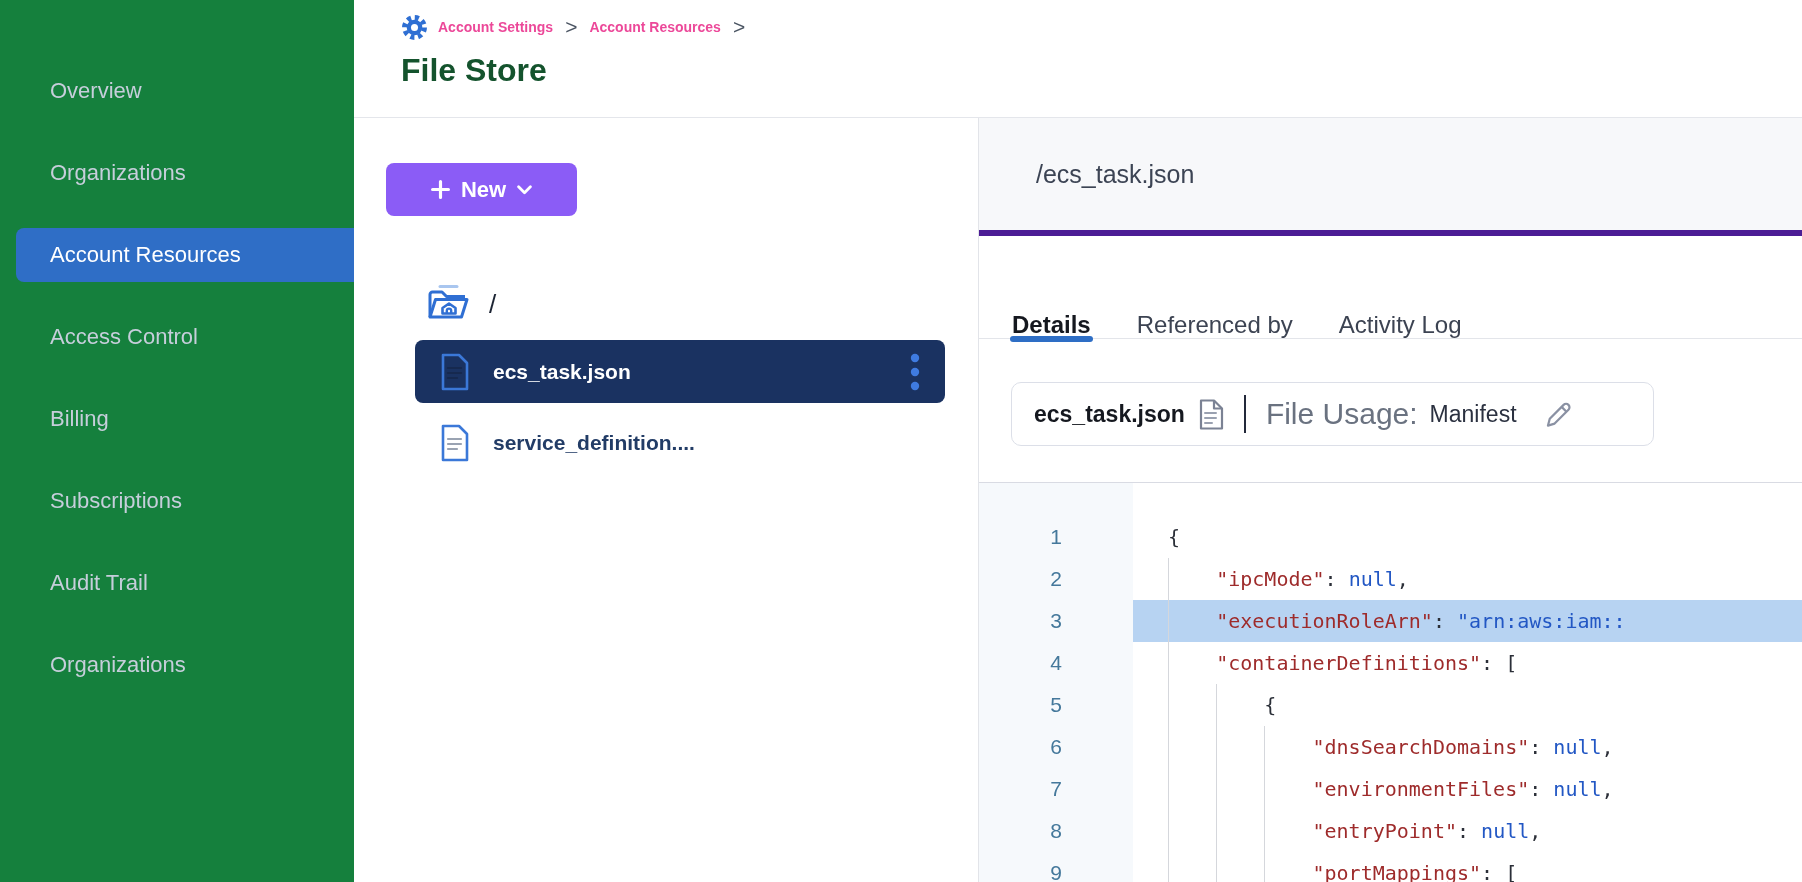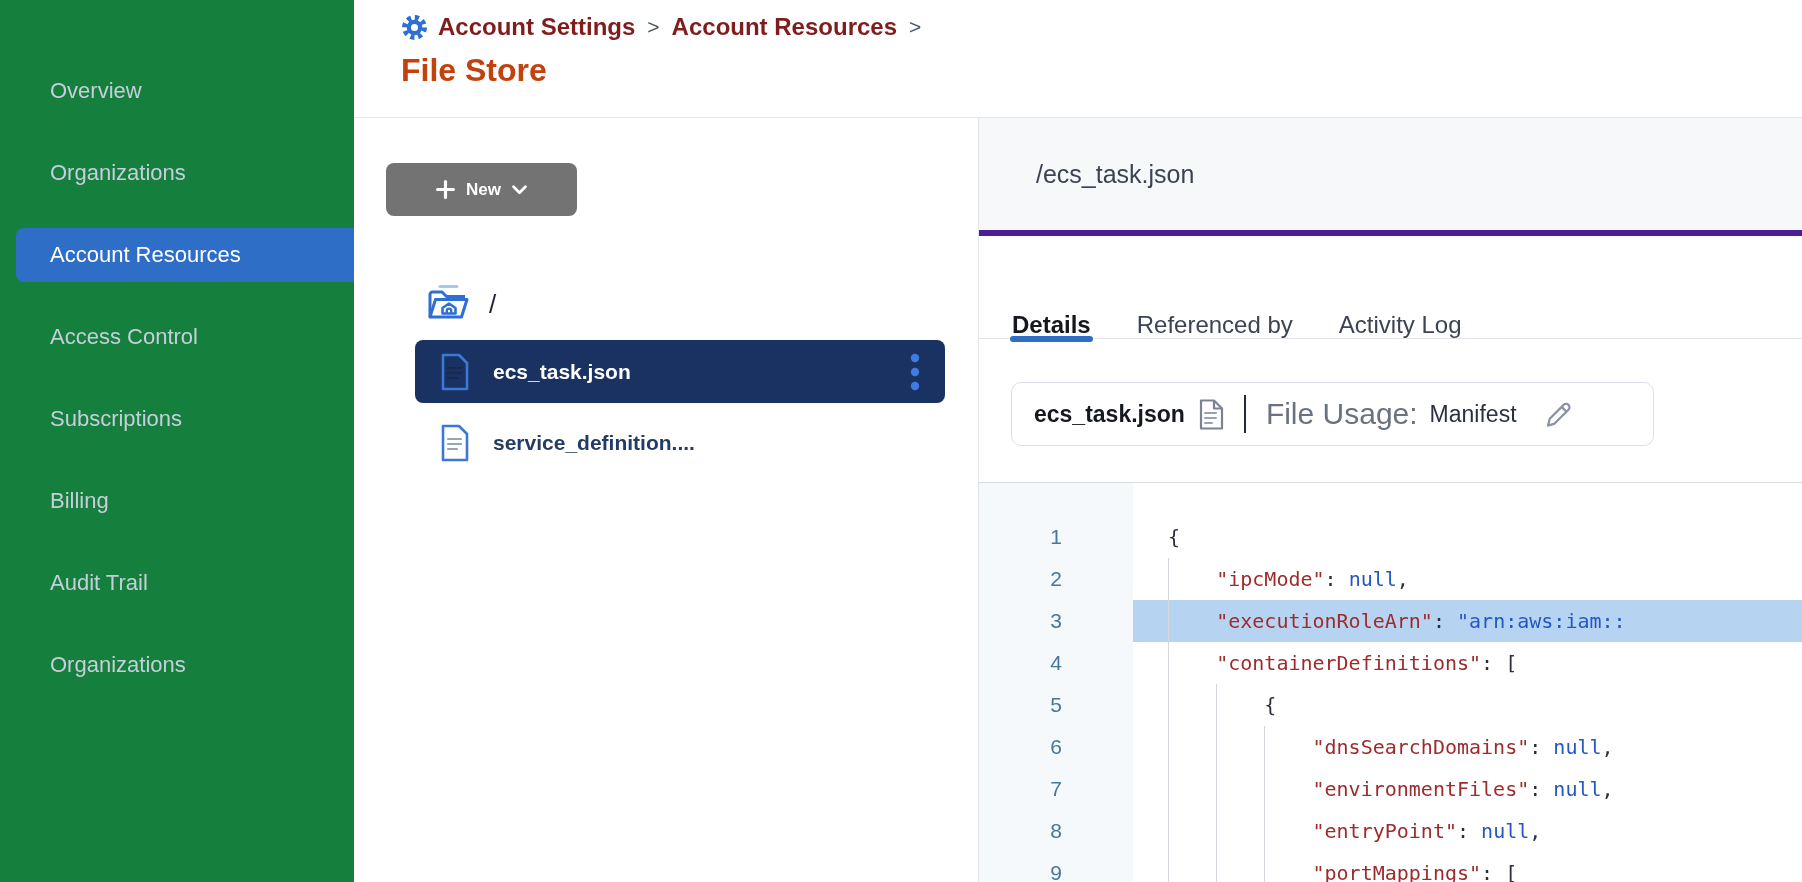--- a/index.html
+++ b/index.html
@@ -10,29 +10,29 @@
   
   .sidebar { position:absolute; left:0; top:0; width:396px; height:882px; background:#15803d; padding-top:64px; }
   .side-item { height:54px; margin:0 0 28px 16px; border-radius:8px; display:flex; align-items:center;
                padding-left:34px; font-size:22px; color:#c6cedb; cursor:pointer; }
   .side-item.active { background:#2f6ec6; color:#ffffff; }
 
   
   .header { position:absolute; left:354px; top:0; width:1448px; height:118px; background:#fff;
             border-bottom:1px solid #e4e6eb; padding-left:47px; }
   .breadcrumb { display:flex; align-items:center; gap:10px; margin-top:12px; height:30px; }
-  .crumb-link { color:#7f1d1d; font-size:24px; font-weight:600; cursor:pointer; }
+  .crumb-link { color:#ec4899; font-size:14px; font-weight:600; cursor:pointer; }
   .crumb-sep { color:#4b5563; font-size:21px; padding:0 2px; }
-  .page-title { margin-top:10px; font-size:32px; font-weight:700; color:#c2410c; }
+  .page-title { margin-top:10px; font-size:32px; font-weight:700; color:#14532d; }
 
   
   .left-panel { position:absolute; left:354px; top:118px; width:624px; height:764px; background:#fff; }
-  .new-btn { position:absolute; left:32px; top:45px; width:191px; height:53px; background:#737373; border:none;
+  .new-btn { position:absolute; left:32px; top:45px; width:191px; height:53px; background:#8b5cf6; border:none;
              border-radius:8px; color:#fff; display:flex; align-items:center; justify-content:center; gap:11px;
-             font-size:17px; font-weight:700; font-family:inherit; cursor:pointer; }
+             font-size:22px; font-weight:700; font-family:inherit; cursor:pointer; }
   .folder-row { position:absolute; left:71px; top:165px; display:flex; align-items:center; gap:18px; cursor:pointer; }
   .folder-root-label { font-size:26px; color:#1c2433; }
   .file-list { position:absolute; left:61px; top:222px; width:530px; }
   .file-row { height:63px; border-radius:8px; display:flex; align-items:center; padding:0 20px 0 25px; margin-bottom:8px; cursor:pointer; }
   .file-row.selected { background:#1a3261; }
   .file-row .fname { margin-left:23px; font-size:21px; font-weight:600; color:#223c66; }
   .file-row.selected .fname { color:#ffffff; }
   .file-row .spacer { flex:1; }
   .kebab { width:20px; height:44px; display:flex; align-items:center; justify-content:center; cursor:pointer; }
 
@@ -82,24 +82,24 @@
       <div class="side-item">
         <span>Organizations</span>
       </div>
       <div class="side-item active">
         <span>Account Resources</span>
       </div>
       <div class="side-item">
         <span>Access Control</span>
       </div>
       <div class="side-item">
+        <span>Billing</span>
+      </div>
+      <div class="side-item">
         <span>Subscriptions</span>
-      </div>
-      <div class="side-item">
-        <span>Billing</span>
       </div>
       <div class="side-item">
         <span>Audit Trail</span>
       </div>
       <div class="side-item">
         <span>Organizations</span>
       </div>
     </nav>
 
   <header class="header">

